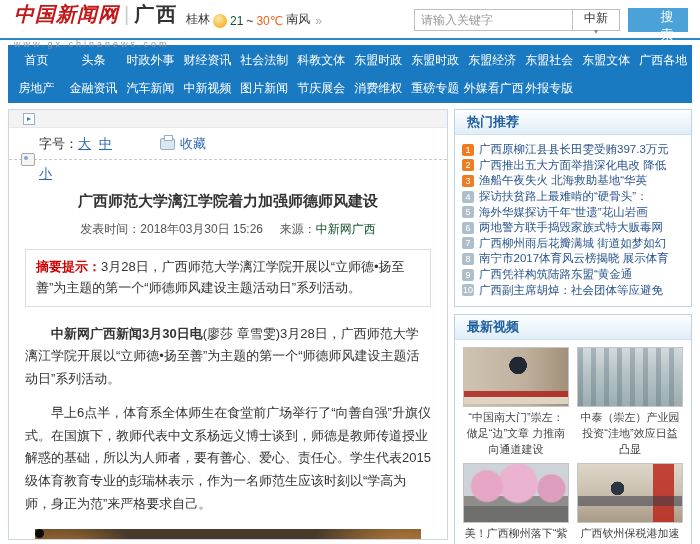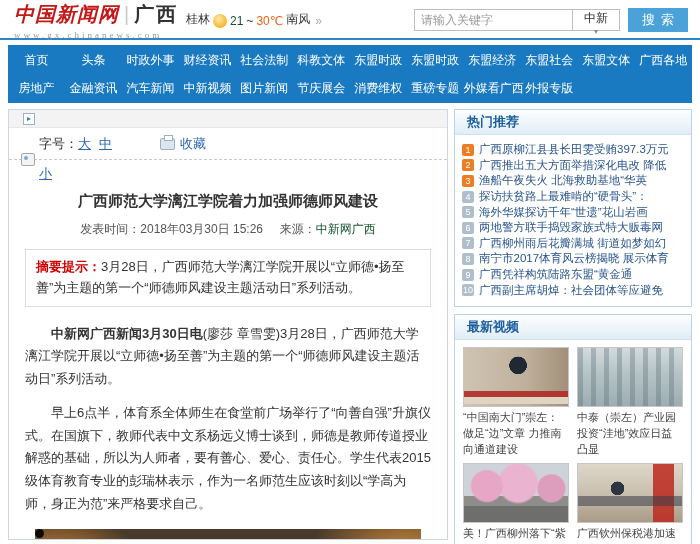--- a/index.html
+++ b/index.html
@@ -6,32 +6,32 @@
   html,body { width:700px; height:544px; overflow:hidden; background:#fff;
     font-family:"Liberation Sans","DejaVu Sans",sans-serif; }
 
   
   .header { position:relative; height:38px; }
   .logo { position:absolute; left:14px; top:3px; cursor:pointer; }
   .logo-top { font-size:20px; font-weight:bold; line-height:22px; white-space:nowrap; }
   .logo-main { color:#c41818; font-family:"Liberation Serif","DejaVu Serif",serif; font-style:italic; letter-spacing:1px; }
   .logo-sep { color:#c9c9c9; font-weight:normal; margin:0 5px; }
   .logo-region { color:#333; letter-spacing:2px; }
-  .logo-url { font-size:9px; color:#999; letter-spacing:3px; margin-top:5px;font-family:Liberation Serif, serif; }
+  .logo-url { font-size:9px; color:#999; letter-spacing:3px; margin-top:14px; }
   .weather { position:absolute; left:186px; top:11px; font-size:12px; color:#333; display:flex; align-items:flex-end; gap:3px; white-space:nowrap; }
   .sun-icon { width:14px; height:14px; border-radius:50%;
     background:radial-gradient(circle at 40% 35%, #ffe9a8, #f6b52f 70%); display:inline-block; }
   .temp-low { color:#14532d; } .temp-high { color:#f06010; }
   .weather-more { color:#aaa; margin-left:2px; }
   .search { position:absolute; right:12px; top:8px; display:flex; align-items:center; }
   .search-input { width:158px; height:22px; border:1px solid #bfbfbf; border-right:none; padding:0 6px; font-size:12px; color:#666; outline:none; }
   .search-input::placeholder { color:#999; }
   .search-scope { width:48px; height:22px; border:1px solid #bfbfbf; display:flex; align-items:center; justify-content:space-between; padding:0 5px; font-size:12px; color:#333; cursor:pointer; background:#fff;flex-direction:column; }
   .scope-arrow { font-size:8px; color:#888; }
-  .search-btn { width:60px; height:24px; margin-left:8px; background:#4aa2d9; color:#fff; border:none; font-size:13px; letter-spacing:6px; padding-left:6px; cursor:pointer; }
+  .search-btn { width:60px; height:24px; margin-left:8px; background:#4aa2d9; color:#fff; border:none; font-size:13px; letter-spacing:6px; padding-left:24px; cursor:pointer; }
   .top-line { height:2px; background:#2b87c8; }
 
   
   .nav { margin:5px 8px 0; background:#1979c1; padding:1px 0; }
   .nav-row { display:flex; }
   .nav-cell { width:8.33%; text-align:center; line-height:28px; font-size:12px; color:#fff; cursor:pointer; white-space:nowrap; }
 
   
   .content { display:flex; margin:6px 8px 0; gap:6px; align-items:flex-start; }
   .main-col { width:440px; height:431px; border:1px solid #ccd6e4; position:relative; overflow:hidden; background:#fff; }
@@ -90,21 +90,21 @@
   .thumb-t3 { background:
       radial-gradient(circle 17px at 22% 38%, #e7a6c6 88%, transparent),
       radial-gradient(circle 21px at 52% 33%, #eab3d0 88%, transparent),
       radial-gradient(circle 15px at 84% 42%, #dd9ebe 88%, transparent),
       linear-gradient(180deg,#ced3d9 0 55%, #8d8d8b 55% 72%, #6e6e6c 72% 100%); }
   .thumb-t4 { background:
       linear-gradient(0deg, transparent 0 28%, rgba(58,60,72,.55) 28% 44%, transparent 44%),
       radial-gradient(circle 7px at 38% 42%, #2e3442 95%, transparent),
       linear-gradient(90deg, transparent 0 72%, rgba(188,40,30,.85) 72% 92%, transparent 92%),
       linear-gradient(180deg,#ded7c9 0%,#c9c0af 50%,#a99b87 100%); }
-  .video-cap { font-size:11px; color:#444; text-align:left; line-height:1.45; margin-top:3px; }
+  .video-cap { font-size:11px; color:#444; text-align:center; line-height:1.45; margin-top:3px; }
 </style>
 </head>
 <body>
 
 <div class="header">
   <div class="logo">
     <div class="logo-top">
       <span class="logo-main">中国新闻网</span><span class="logo-sep">|</span><span class="logo-region">广西</span>
     </div>
     <div class="logo-url">www.gx.chinanews.com</div>

